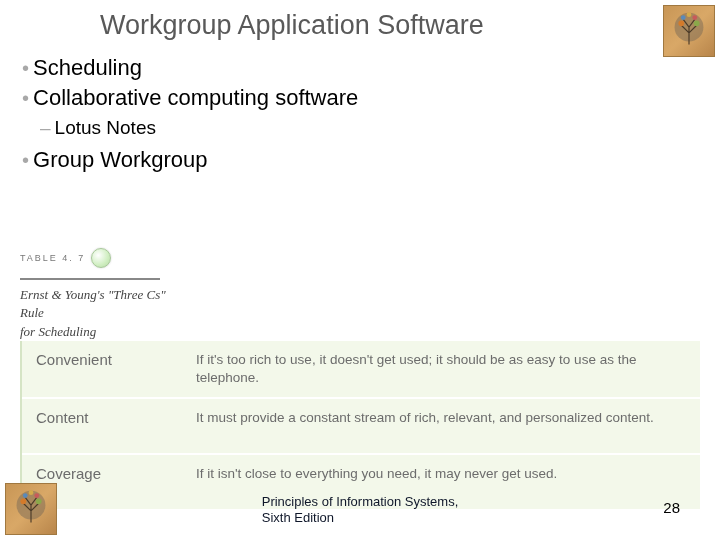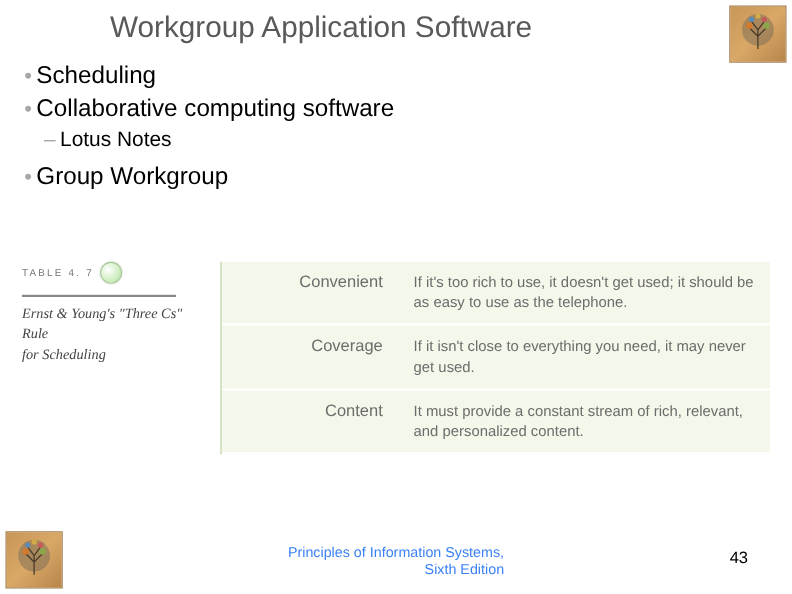--- a/index.html
+++ b/index.html
@@ -54,24 +54,25 @@
       font-size: 19px;
       margin-top: 6px;
       margin-bottom: 8px;
     }
     .sub-bullet .dash {
       color: #a8a8a8;
       margin-right: 4px;
     }
     .table-wrap {
       position: absolute;
-      top: 238px;
+      top: 248px;
       left: 20px;
       width: 680px;
       display: flex;
+      flex-direction: column;
     }
     .table-label {
       width: 180px;
       padding-right: 12px;
       font-family: Georgia, 'Times New Roman', serif;
       font-style: italic;
       font-size: 13px;
       color: #444;
       line-height: 1.4;
     }
@@ -111,21 +112,20 @@
       background: #f3f8ea;
       border-bottom: 2px solid #ffffff;
       min-height: 56px;
     }
     .row .cell-term {
       width: 160px;
       padding: 10px 14px;
       font-family: Arial, sans-serif;
       font-size: 15px;
       color: #6c6c6c;
-      text-align: right;
     }
     .row .cell-desc {
       flex: 1;
       padding: 10px 14px;
       font-family: Arial, sans-serif;
       font-size: 13.5px;
       color: #6c6c6c;
       line-height: 1.35;
     }
     .footer-deco {
@@ -136,23 +136,23 @@
       height: 52px;
       background: linear-gradient(135deg, #c89656 0%, #d9a867 50%, #b8854a 100%);
       border: 1px solid #a07840;
     }
     .footer-deco svg { width: 100%; height: 100%; display: block; }
     .footer-text {
       position: absolute;
       bottom: 14px;
       left: 50%;
       transform: translateX(-50%);
-      text-align: right;
+      text-align: left;
       font-size: 13px;
-      color: #3b82f6;
+      color: #0f172a;
       line-height: 1.25;
     }
     .page-num {
       position: absolute;
       bottom: 24px;
       right: 40px;
       font-size: 15px;
       color: #000;
     }
   </style>
@@ -201,26 +201,26 @@
     <div class="rule-line"></div>
     <div>Ernst &amp; Young's "Three Cs" Rule</div>
     <div>for Scheduling</div>
   </div>
   <div class="table-body">
     <div class="row">
       <div class="cell-term">Convenient</div>
       <div class="cell-desc">If it's too rich to use, it doesn't get used; it should be as easy to use as the telephone.</div>
     </div>
     <div class="row">
+      <div class="cell-term">Content</div>
+      <div class="cell-desc">It must provide a constant stream of rich, relevant, and personalized content.</div>
+    </div>
+    <div class="row">
       <div class="cell-term">Coverage</div>
       <div class="cell-desc">If it isn't close to everything you need, it may never get used.</div>
-    </div>
-    <div class="row">
-      <div class="cell-term">Content</div>
-      <div class="cell-desc">It must provide a constant stream of rich, relevant, and personalized content.</div>
     </div>
   </div>
 </div>
 
 <div class="footer-deco">
   <svg viewBox="0 0 52 52">
     <circle cx="26" cy="22" r="15" fill="#7a6a55" opacity="0.5"></circle>
     <path d="M26 40 L26 22 M26 28 L18 20 M26 28 L34 20 M26 22 L20 14 M26 22 L32 14" stroke="#4a3a28" stroke-width="1.2" fill="none"></path>
     <circle cx="18" cy="18" r="3" fill="#d47a2a"></circle>
     <circle cx="34" cy="18" r="3" fill="#8aa84a"></circle>
@@ -228,13 +228,13 @@
     <circle cx="32" cy="12" r="2.5" fill="#c85a5a"></circle>
     <circle cx="26" cy="9" r="2.5" fill="#d4aa4a"></circle>
   </svg>
 </div>
 
 <div class="footer-text">
   <div>Principles of Information Systems,</div>
   <div>Sixth Edition</div>
 </div>
 
-<div class="page-num">43</div>
+<div class="page-num">28</div>
 
 </body></html>

